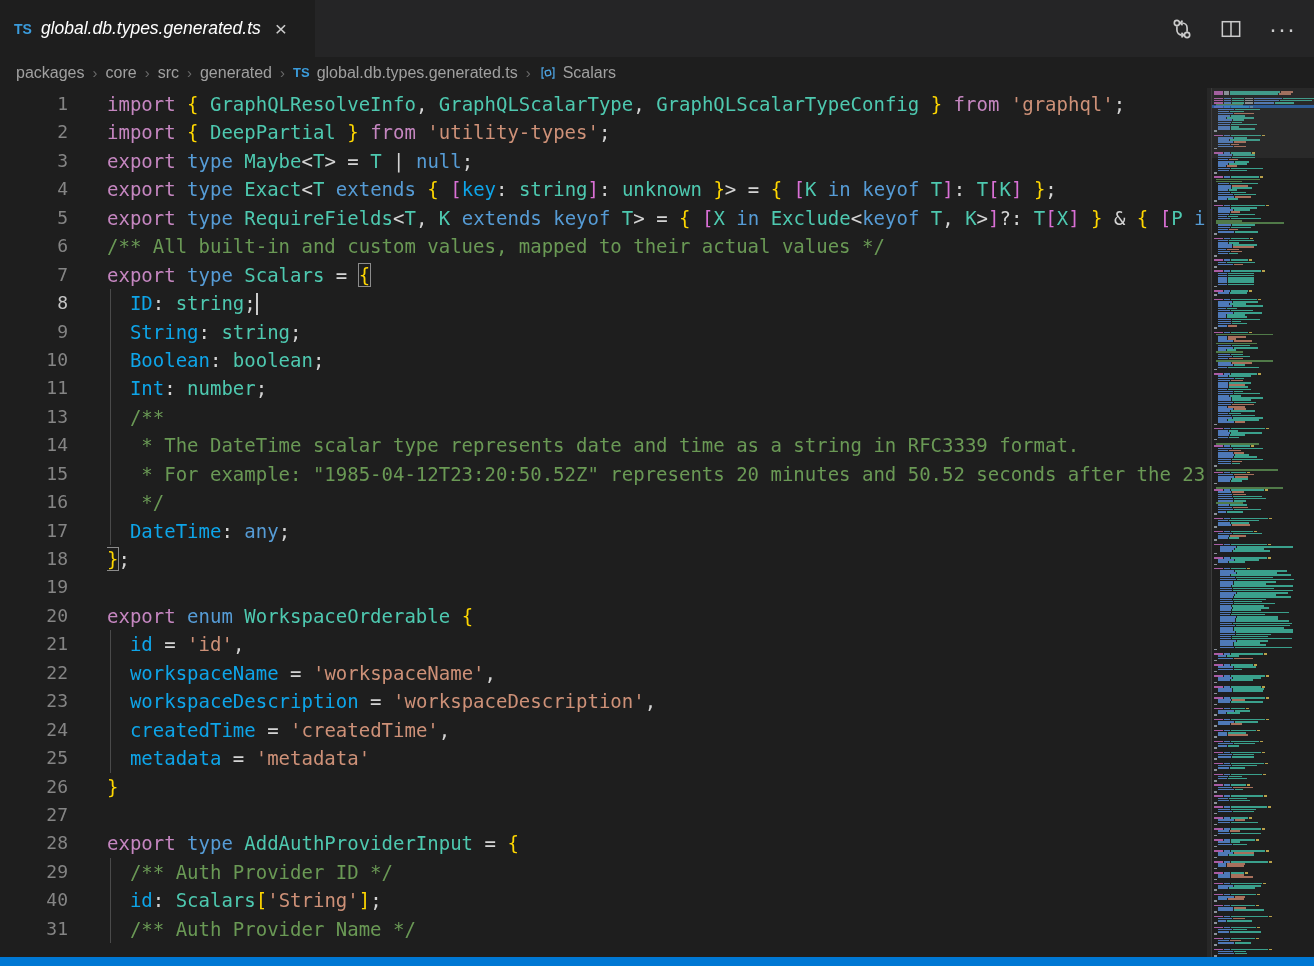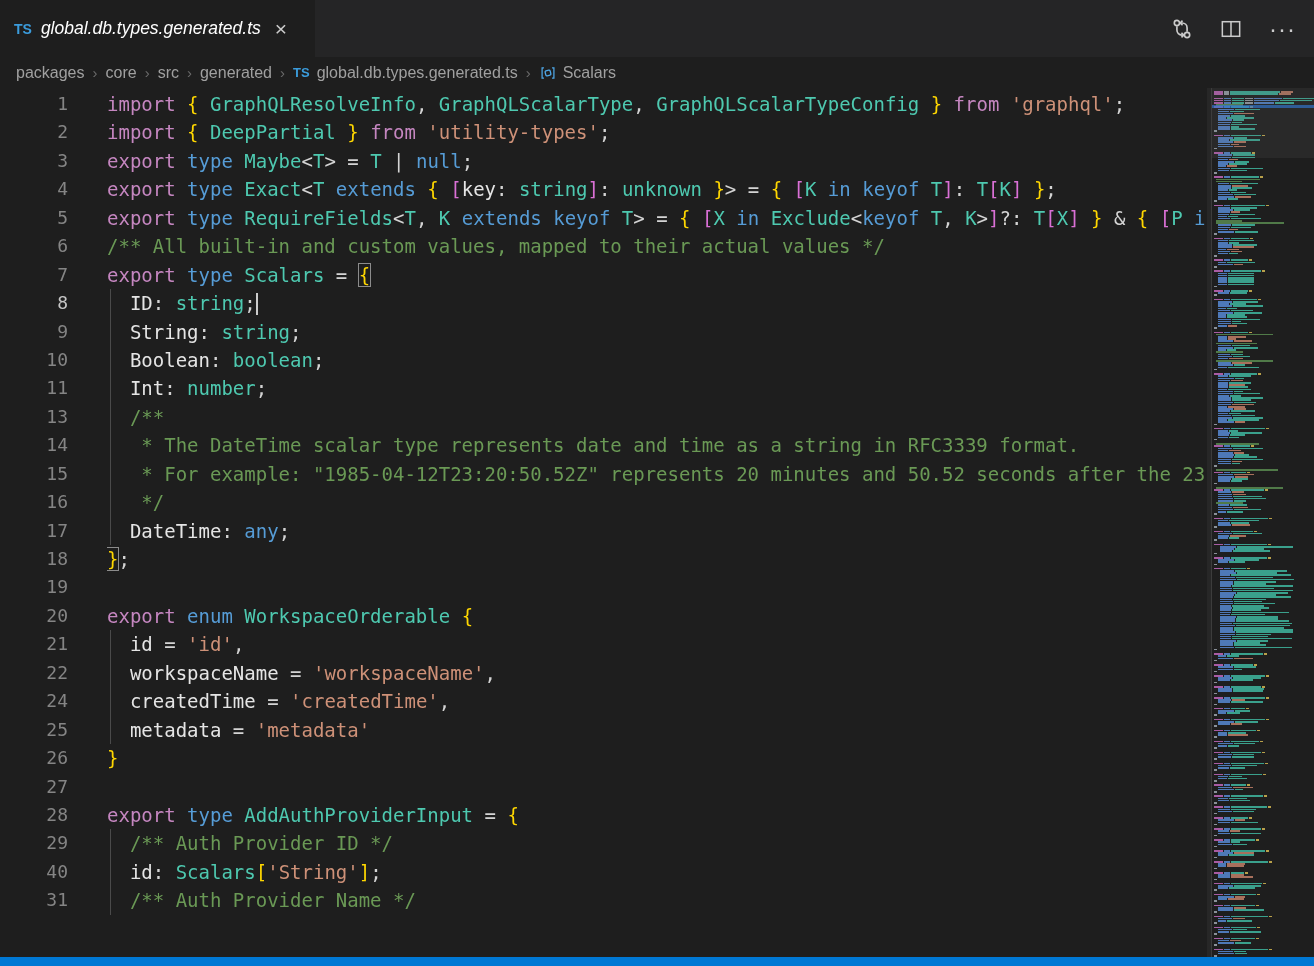--- a/index.html
+++ b/index.html
@@ -59,21 +59,21 @@
   }
   .ln.active { color:#c6c6c6; }
   .lc { margin-left:39px; position:relative; flex:1; overflow:hidden; }
   .lc.guide::before {
     content:""; position:absolute; left:3px; top:0; bottom:0;
     width:1px; background:#4a4a4a;
   }
   .tk-K { color:#C586C0; } 
   .tk-T { color:#569CD6; } 
   .tk-Y { color:#4EC9B0; } 
-  .tk-V { color:#e5e5e5; } 
+  .tk-V { color:#0ea5e9; } 
   .tk-S { color:#CE9178; } 
   .tk-C { color:#6A9955; } 
   .tk-P { color:#D4D4D4; } 
   .tk-G { color:#FFD700; } 
   .tk-M { color:#DA70D6; } 
   .tk-box { outline:1px solid rgba(160,160,160,0.85); outline-offset:0px; }
   .cursor {
     display:inline-block; width:2px; height:22px; background:#cccccc;
     vertical-align:middle; margin-left:0px; transform:translateY(-1px);
   }
@@ -165,20 +165,21 @@
         <div class="row"><span class="ln">13</span><span class="lc guide"><span class="tk-C">  /**</span></span></div>
         <div class="row"><span class="ln">14</span><span class="lc guide"><span class="tk-C">   * The DateTime scalar type represents date and time as a string in RFC3339 format.</span></span></div>
         <div class="row"><span class="ln">15</span><span class="lc guide"><span class="tk-C">   * For example: "1985-04-12T23:20:50.52Z" represents 20 minutes and 50.52 seconds after the 23</span></span></div>
         <div class="row"><span class="ln">16</span><span class="lc guide"><span class="tk-C">   */</span></span></div>
         <div class="row"><span class="ln">17</span><span class="lc guide"><span class="tk-P">  </span><span class="tk-V">DateTime</span><span class="tk-P">: </span><span class="tk-T">any</span><span class="tk-P">;</span></span></div>
         <div class="row"><span class="ln">18</span><span class="lc"><span class="tk-G tk-box">}</span><span class="tk-P">;</span></span></div>
         <div class="row"><span class="ln">19</span><span class="lc"></span></div>
         <div class="row"><span class="ln">20</span><span class="lc"><span class="tk-K">export </span><span class="tk-T">enum </span><span class="tk-Y">WorkspaceOrderable </span><span class="tk-G">{</span></span></div>
         <div class="row"><span class="ln">21</span><span class="lc guide"><span class="tk-P">  </span><span class="tk-V">id </span><span class="tk-P">= </span><span class="tk-S">'id'</span><span class="tk-P">,</span></span></div>
         <div class="row"><span class="ln">22</span><span class="lc guide"><span class="tk-P">  </span><span class="tk-V">workspaceName </span><span class="tk-P">= </span><span class="tk-S">'workspaceName'</span><span class="tk-P">,</span></span></div>
+        <div class="row"><span class="ln">23</span><span class="lc guide"><span class="tk-P">  </span><span class="tk-V">workspaceDescription </span><span class="tk-P">= </span><span class="tk-S">'workspaceDescription'</span><span class="tk-P">,</span></span></div>
         <div class="row"><span class="ln">24</span><span class="lc guide"><span class="tk-P">  </span><span class="tk-V">createdTime </span><span class="tk-P">= </span><span class="tk-S">'createdTime'</span><span class="tk-P">,</span></span></div>
         <div class="row"><span class="ln">25</span><span class="lc guide"><span class="tk-P">  </span><span class="tk-V">metadata </span><span class="tk-P">= </span><span class="tk-S">'metadata'</span></span></div>
         <div class="row"><span class="ln">26</span><span class="lc"><span class="tk-G">}</span></span></div>
         <div class="row"><span class="ln">27</span><span class="lc"></span></div>
         <div class="row"><span class="ln">28</span><span class="lc"><span class="tk-K">export </span><span class="tk-T">type </span><span class="tk-Y">AddAuthProviderInput </span><span class="tk-P">= </span><span class="tk-G">{</span></span></div>
         <div class="row"><span class="ln">29</span><span class="lc guide"><span class="tk-C">  /** Auth Provider ID */</span></span></div>
         <div class="row"><span class="ln">40</span><span class="lc guide"><span class="tk-P">  </span><span class="tk-V">id</span><span class="tk-P">: </span><span class="tk-Y">Scalars</span><span class="tk-G">[</span><span class="tk-S">'String'</span><span class="tk-G">]</span><span class="tk-P">;</span></span></div>
         <div class="row"><span class="ln">31</span><span class="lc guide"><span class="tk-C">  /** Auth Provider Name */</span></span></div>
       </div>
     <div class="minimap-divider"></div>

